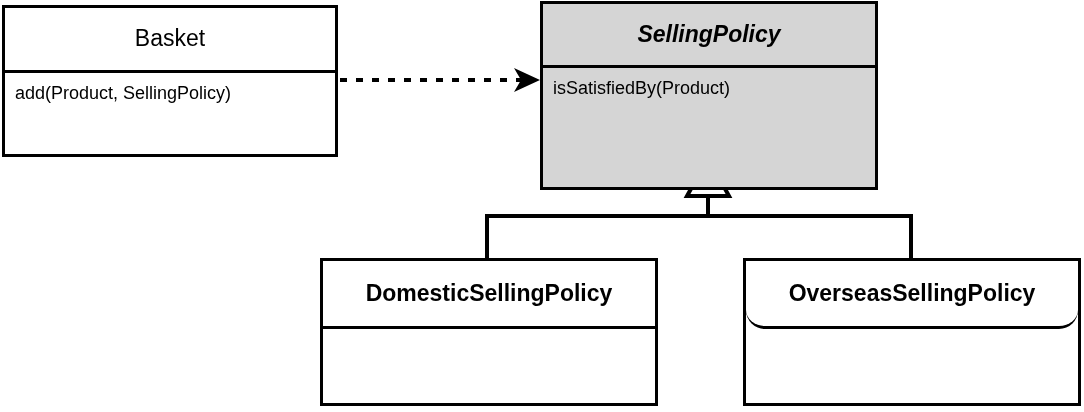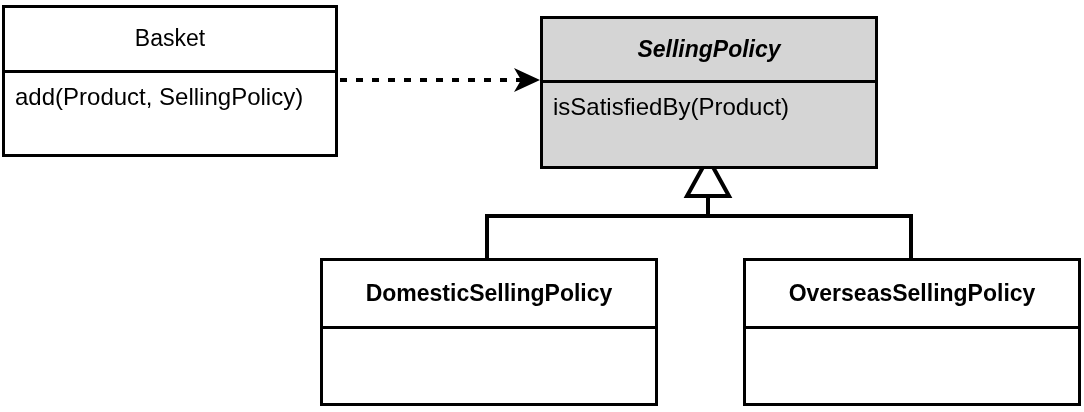--- a/index.html
+++ b/index.html
@@ -61,21 +61,21 @@
     font-weight: 700;
     font-style: italic;
   }
   .class-members-compartment {
     box-sizing: border-box;
     flex: 1 1 auto;
     padding: 9px 10px 0 10px;
     display: block;
   }
   .member-item {
-    font-size: 24px;
+    font-size: 18px;
     font-weight: 400;
     color: #000000;
     line-height: 1.25;
     white-space: nowrap;
     text-align: left;
   }
   .class-members-compartment.is-empty {
     padding: 0;
   }
 </style>
@@ -109,36 +109,36 @@
 
   <div class="uml-class" id="class-basket" style="left:2px; top:5px; width:336px; height:152px;">
     <div class="class-name-compartment" style="height:65px;">
       <span class="class-name name-plain">Basket</span>
     </div>
     <div class="class-members-compartment">
       <div class="member-item">add(Product, SellingPolicy)</div>
     </div>
   </div>
 
-  <div class="uml-class abstract-class" id="class-selling-policy" style="left:540px; top:16px; width:338px; height:153px;">
+  <div class="uml-class abstract-class" id="class-selling-policy" style="left:540px; top:1px; width:338px; height:189px;">
     <div class="class-name-compartment" style="height:64px;">
       <span class="class-name name-abstract">SellingPolicy</span>
     </div>
     <div class="class-members-compartment">
       <div class="member-item">isSatisfiedBy(Product)</div>
     </div>
   </div>
 
   <div class="uml-class" id="class-domestic-selling-policy" style="left:320px; top:258px; width:338px; height:148px;gap:10px;">
     <div class="class-name-compartment" style="height:68px;">
       <span class="class-name name-bold">DomesticSellingPolicy</span>
     </div>
     <div class="class-members-compartment is-empty"></div>
   </div>
 
   <div class="uml-class" id="class-overseas-selling-policy" style="left:743px; top:258px; width:338px; height:148px;">
-    <div class="class-name-compartment" style="height:68px;">
+    <div class="class-name-compartment" style="height:68px;border-radius:19px;">
       <span class="class-name name-bold">OverseasSellingPolicy</span>
     </div>
     <div class="class-members-compartment is-empty"></div>
   </div>
 
 </div>
 
 </body></html>

